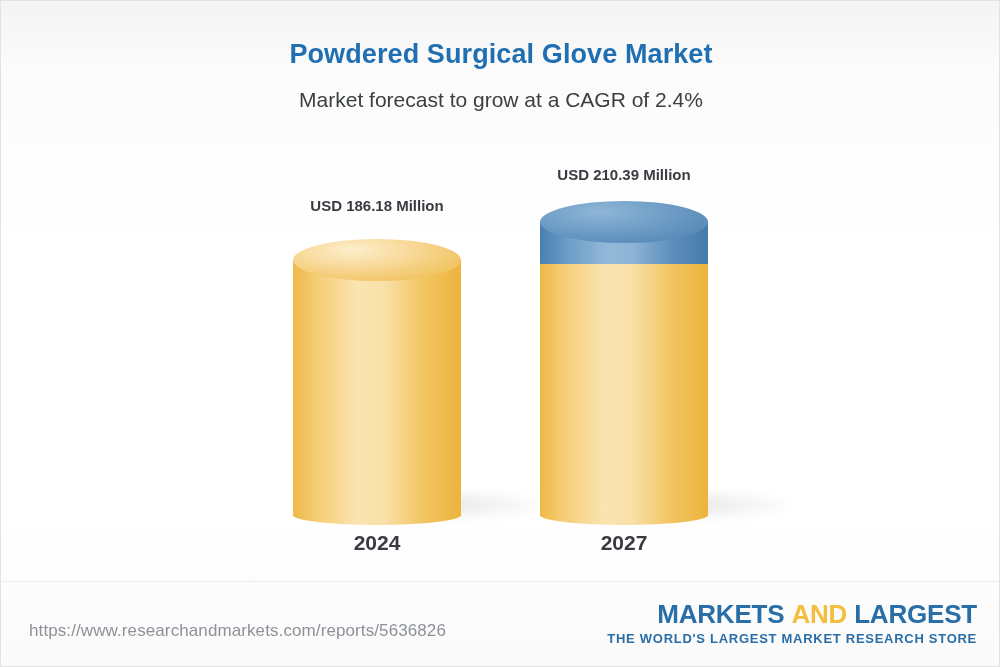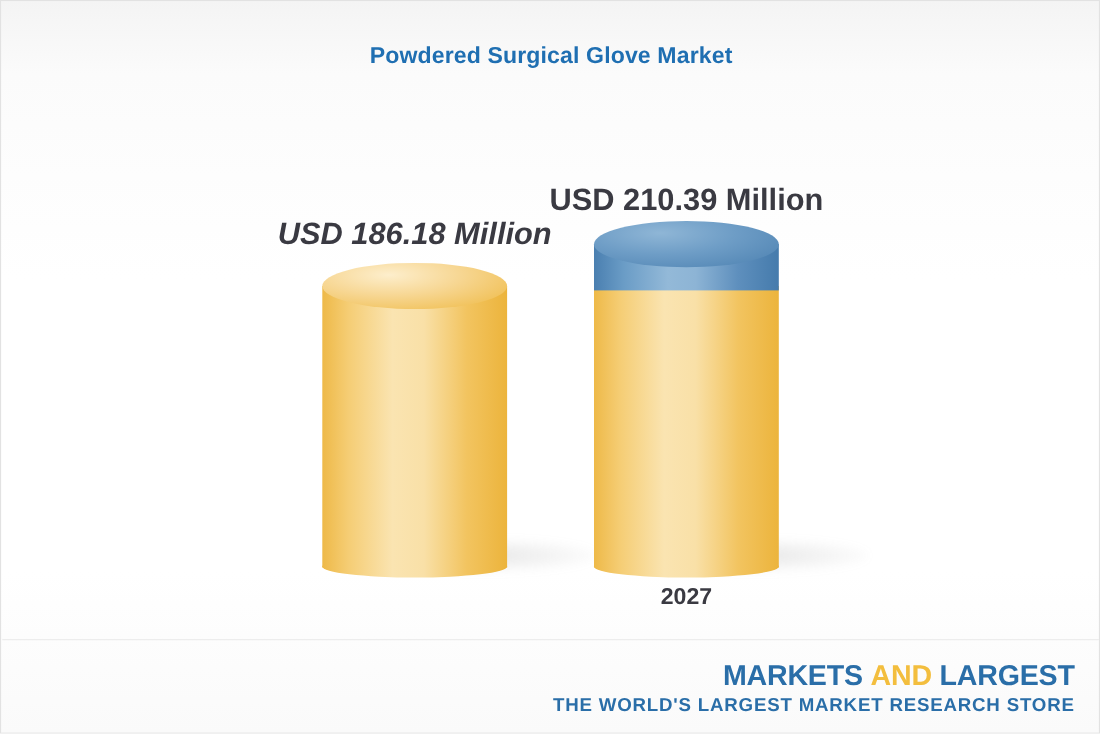--- a/index.html
+++ b/index.html
@@ -26,21 +26,21 @@
     overflow: hidden;
   }
 
   
   .chart-title {
     position: absolute;
     top: 38px;
     left: 0;
     width: 1000px;
     text-align: center;
-    font-size: 21px;
+    font-size: 27px;
     font-weight: bold;
     color: #1F6FB2;
     letter-spacing: 0.1px;
   }
   .chart-subtitle {
     position: absolute;
     top: 87px;
     left: 0;
     width: 1000px;
     text-align: center;
@@ -57,29 +57,29 @@
     width: 1000px;
     height: 600px;
   }
 
   .bar-group {
     position: absolute;
     bottom: 0;
     width: 260px;
     height: 600px;
   }
-  .bar-group.g0 { left: 246px; font-style: italic; }
+  .bar-group.g0 { left: 246px; }
   .bar-group.g1 { left: 493px; }
 
   .value-label {
     position: absolute;
     left: 0;
     width: 260px;
     text-align: center;
-    font-size: 28px;
+    font-size: 15px;
     font-weight: bold;
     color: #3A3A42;
     white-space: nowrap;
   }
   .g0 .value-label { top: 196px; }
   .g1 .value-label { top: 165px; }
 
   .cat-label {
     position: absolute;
     left: 0;
@@ -217,47 +217,49 @@
     font-size: 26px;
     font-weight: bold;
     letter-spacing: -0.2px;
     line-height: 1.05;
     color: #2A6EA8;
     white-space: nowrap;
   }
   .logo-and { color: #F3BE3E; margin-top: 24px; }
   .logo-tag {
     margin-top: 3px;
-    font-size: 17px;
+    font-size: 13px;
     font-weight: bold;
     letter-spacing: 0.72px;
     color: #2A6EA8;
     white-space: nowrap;
   }
 </style>
 </head>
 <body>
 
 <div class="page">
 
   <div class="chart-title">Powdered Surgical Glove Market</div>
 
+  <div class="chart-subtitle">Market forecast to grow at a CAGR of 2.4%</div>
 
   <div class="plot">
 
     <div class="bar-group g0">
       <div class="value-label">USD 186.18 Million</div>
 
       <div class="cyl">
         <div class="cyl-shadow"></div>
         <div class="seg seg-yellow" style="top:21px; bottom:0;"></div>
         <div class="bottom-curve"></div>
         <div class="cap cap-yellow" style="top:0;"></div>
       </div>
 
+      <div class="cat-label">2024</div>
     </div>
 
     <div class="bar-group g1">
       <div class="value-label">USD 210.39 Million</div>
 
       <div class="cyl">
         <div class="cyl-shadow"></div>
 
         <div class="seg seg-yellow" style="top:59px; bottom:0;"></div>
         <div class="bottom-curve"></div>
@@ -266,19 +268,20 @@
         <div class="cap cap-blue" style="top:0;"></div>
       </div>
 
       <div class="cat-label">2027</div>
     </div>
 
   </div>
 
   <div class="footer-rule"></div>
 
+  <div class="source-url">https://www.researchandmarkets.com/reports/5636826</div>
 
   <div class="logo">
     <div class="logo-main"><span>MARKETS</span>&nbsp;<span class="logo-and">AND</span>&nbsp;<span>LARGEST</span></div>
     <div class="logo-tag">THE WORLD'S LARGEST MARKET RESEARCH STORE</div>
   </div>
 
 </div>
 
 </body></html>

